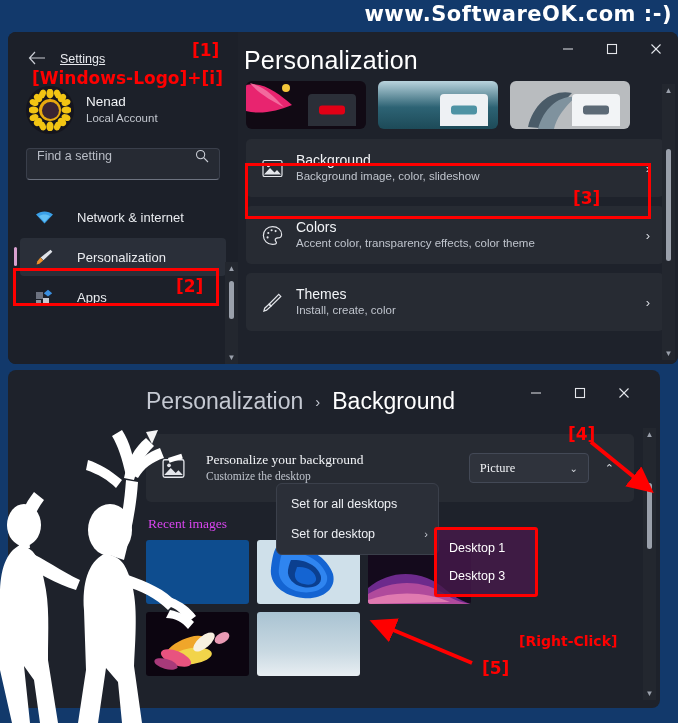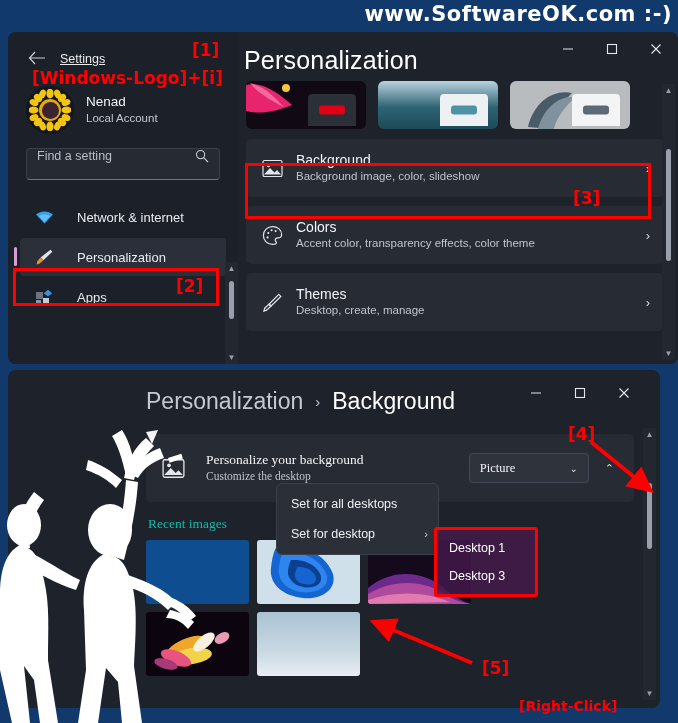--- a/index.html
+++ b/index.html
@@ -217,21 +217,21 @@
     background: #2f333c;
     border: 1px solid #434956;
     border-radius: 4px;
     display: flex; align-items: center;
     padding: 0 10px;
     color: #eef0f3; font-size: 12.5px; gap: 28px;
   }
   .combo .cv { margin-left: auto; font-size: 10px; color: #d6d9df; }
   .expander { color: #d6d9df; font-size: 11px; padding: 0 6px; }
 
-  .recent-lbl { color: #14b8a6; font-size: 13.5px; padding: 14px 0 8px 2px; }
+  .recent-lbl { color: #d946ef; font-size: 13.5px; padding: 14px 0 8px 2px; }
   .thumbs { display: grid; grid-template-columns: repeat(4, 103px); gap: 8px; }
   .th { width: 103px; height: 64px; border-radius: 3px; overflow: hidden; position: relative; }
 
   
   .ctxmenu {
     position: absolute;
     left: 276px; top: 483px;
     width: 163px;
     background: #2b2f38;
     border: 1px solid #3b404b;
@@ -467,21 +467,21 @@
 
       <div class="card">
         <span class="card-ico">
           <svg width="21" height="21" viewBox="0 0 21 21">
               <path d="M16.8 2.4 L18.8 4.4 L9.2 14 L7.2 12 Z" fill="none" stroke="#e4e6eb" stroke-width="1.2"></path>
               <path d="M6.9 12.3 L8.9 14.3 L4.6 18.2 L1.9 19 L2.7 16.2 Z" fill="none" stroke="#e4e6eb" stroke-width="1.2"></path>
             </svg>
         </span>
         <span class="card-txt">
           <span class="card-t" style="display:block">Themes</span>
-          <span class="card-s" style="display:block">Desktop, create, manage</span>
+          <span class="card-s" style="display:block">Install, create, color</span>
         </span>
         <span class="chev">›</span>
       </div>
     </div>
   </div>
 
   <div class="sbar" style="left:217px; top:230px; height:102px;">
     <div class="arw">▲</div>
     <div class="trk">
         <div class="thumb" style="top:6px;height:38px;"></div>
@@ -640,21 +640,21 @@
 
 <div class="redbox" style="left:13px; top:268px; width:206px; height:38px;"></div>
 <div class="redbox" style="left:245px; top:163px; width:406px; height:56px;"></div>
 
 <div class="ann" style="left:192px; top:40px; font-size:17px;">[1]</div>
 <div class="ann" style="left:32px; top:68px; font-size:17px;">[Windows-Logo]+[i]</div>
 <div class="ann" style="left:176px; top:276px; font-size:17px;">[2]</div>
 <div class="ann" style="left:573px; top:188px; font-size:17px;">[3]</div>
 <div class="ann" style="left:568px; top:424px; font-size:17px;">[4]</div>
 <div class="ann" style="left:482px; top:658px; font-size:17px;">[5]</div>
-<div class="ann" style="left:519px; top:698px; font-size:14px;">[Right-Click]</div>
+<div class="ann" style="left:519px; top:633px; font-size:14px;">[Right-Click]</div>
 
 <svg class="arrow-svg" style="left:0; top:0;" width="678" height="723">
   <defs>
     <marker id="ah" markerWidth="7" markerHeight="7" refX="5.4" refY="3.2" orient="auto">
       <path d="M0,0 L6.6,3.2 L0,6.4 Z" fill="#ff0000"></path>
     </marker>
   </defs>
   <line x1="591" y1="442" x2="650" y2="490" stroke="#ff0000" stroke-width="4" marker-end="url(#ah)"></line>
   <line x1="472" y1="663" x2="374" y2="622" stroke="#ff0000" stroke-width="4" marker-end="url(#ah)"></line>
 </svg>

